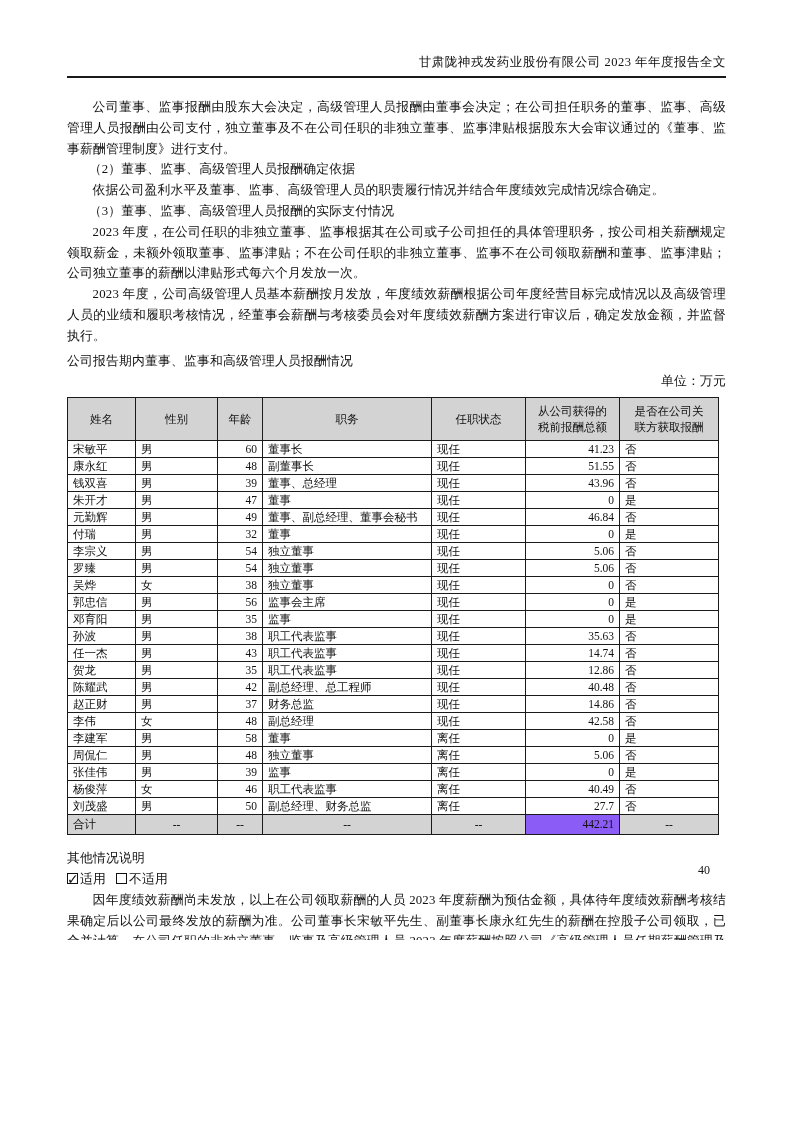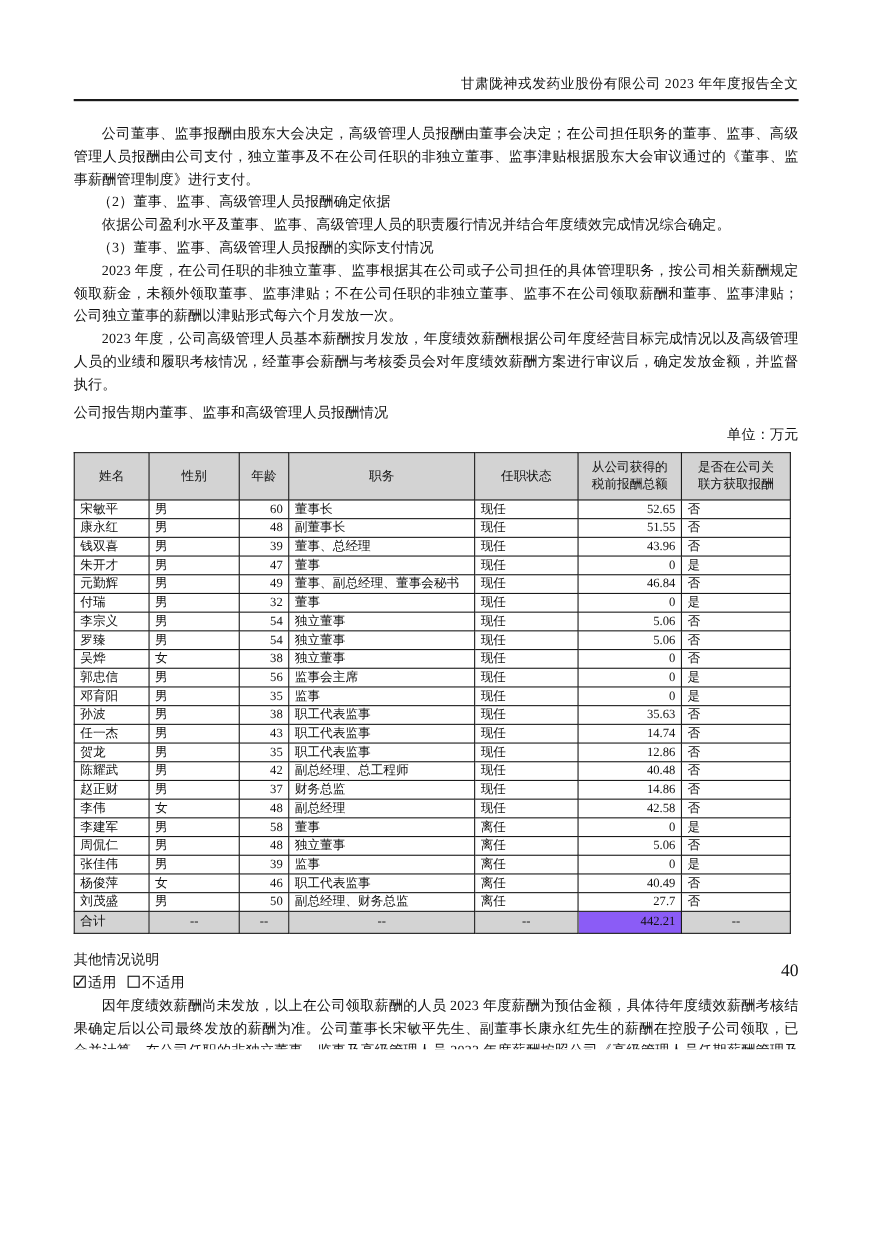--- a/index.html
+++ b/index.html
@@ -4,21 +4,20 @@
 <style>
   * { box-sizing: border-box; margin: 0; padding: 0; }
   html, body { background: #ffffff; }
   .page {
     width: 793px; height: 940px;
     position: relative;
     background: #ffffff;
     font-family: "Liberation Serif", "DejaVu Serif", serif;
     color: #111111;
     overflow: hidden;
-    margin-top: 14px;
   }
   .content { margin: 0 67px; width: 659px; }
   .doc-header {
     padding-top: 54px;
     text-align: right;
     font-size: 12.5px;
     letter-spacing: 0.5px;
   }
   .header-rule { border-bottom: 2px solid #1a1a1a; margin-top: 5px; }
   .body-text { margin-top: 19px; }
@@ -78,23 +77,23 @@
     content: "\2713";
     position: absolute;
     top: -5px; left: -1px;
     font-size: 14px;
     font-weight: bold;
     font-family: "DejaVu Sans", sans-serif;
   }
   .cb-gap { display: inline-block; width: 10px; }
   .page-number {
     position: absolute;
-    right: 67px;
+    right: 83px;
     bottom: 62px;
-    font-size: 16px;
+    font-size: 12px;
   }
 </style>
 </head>
 <body>
 
 <div class="page">
   <div class="content">
 
     <div class="doc-header">甘肃陇神戎发药业股份有限公司 2023 年年度报告全文</div>
     <div class="header-rule"></div>
@@ -133,21 +132,21 @@
 联方获取报酬</th>
         </tr>
       </thead>
       <tbody>
           <tr>
             <td class="col-name">宋敏平</td>
             <td class="col-gender">男</td>
             <td class="col-age">60</td>
             <td class="col-position">董事长</td>
             <td class="col-status">现任</td>
-            <td class="col-pay">52.65</td>
+            <td class="col-pay">41.23</td>
             <td class="col-related">否</td>
           </tr>
           <tr>
             <td class="col-name">康永红</td>
             <td class="col-gender">男</td>
             <td class="col-age">48</td>
             <td class="col-position">副董事长</td>
             <td class="col-status">现任</td>
             <td class="col-pay">51.55</td>
             <td class="col-related">否</td>

